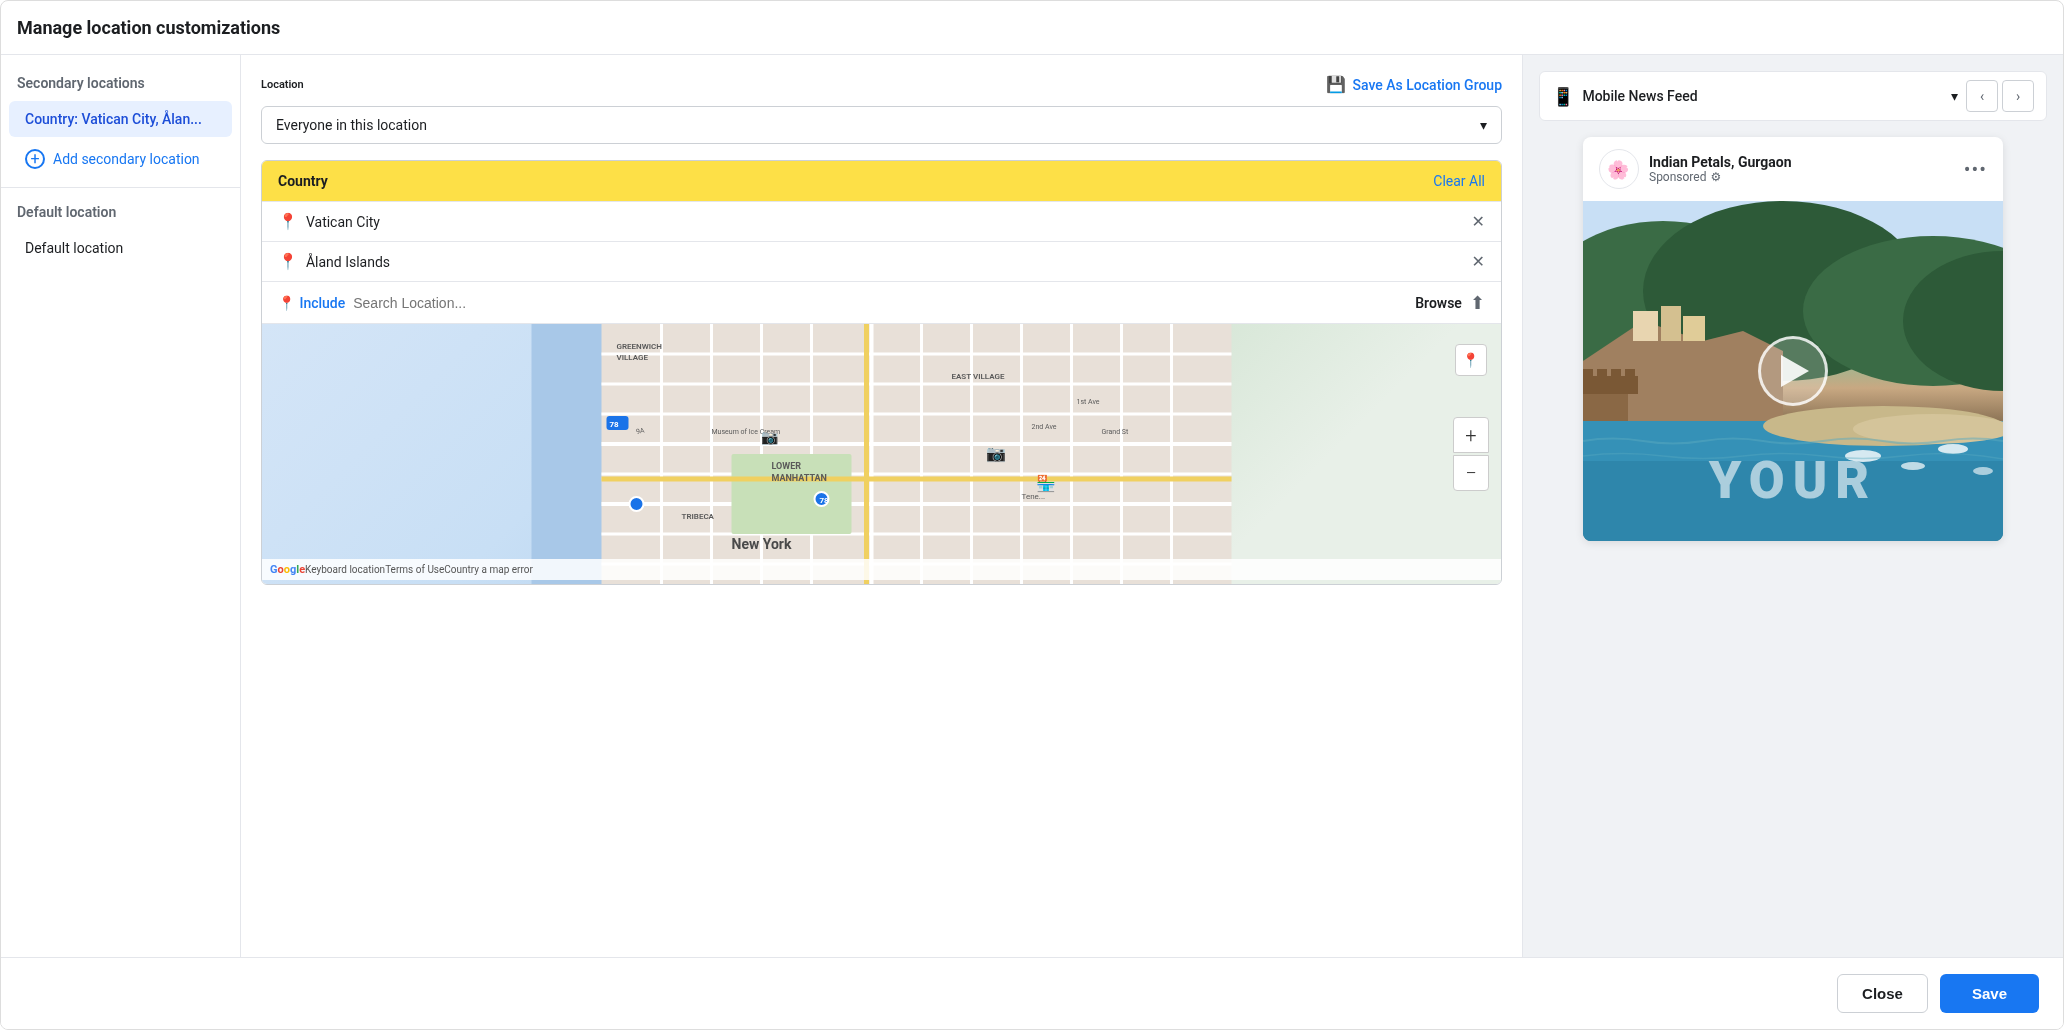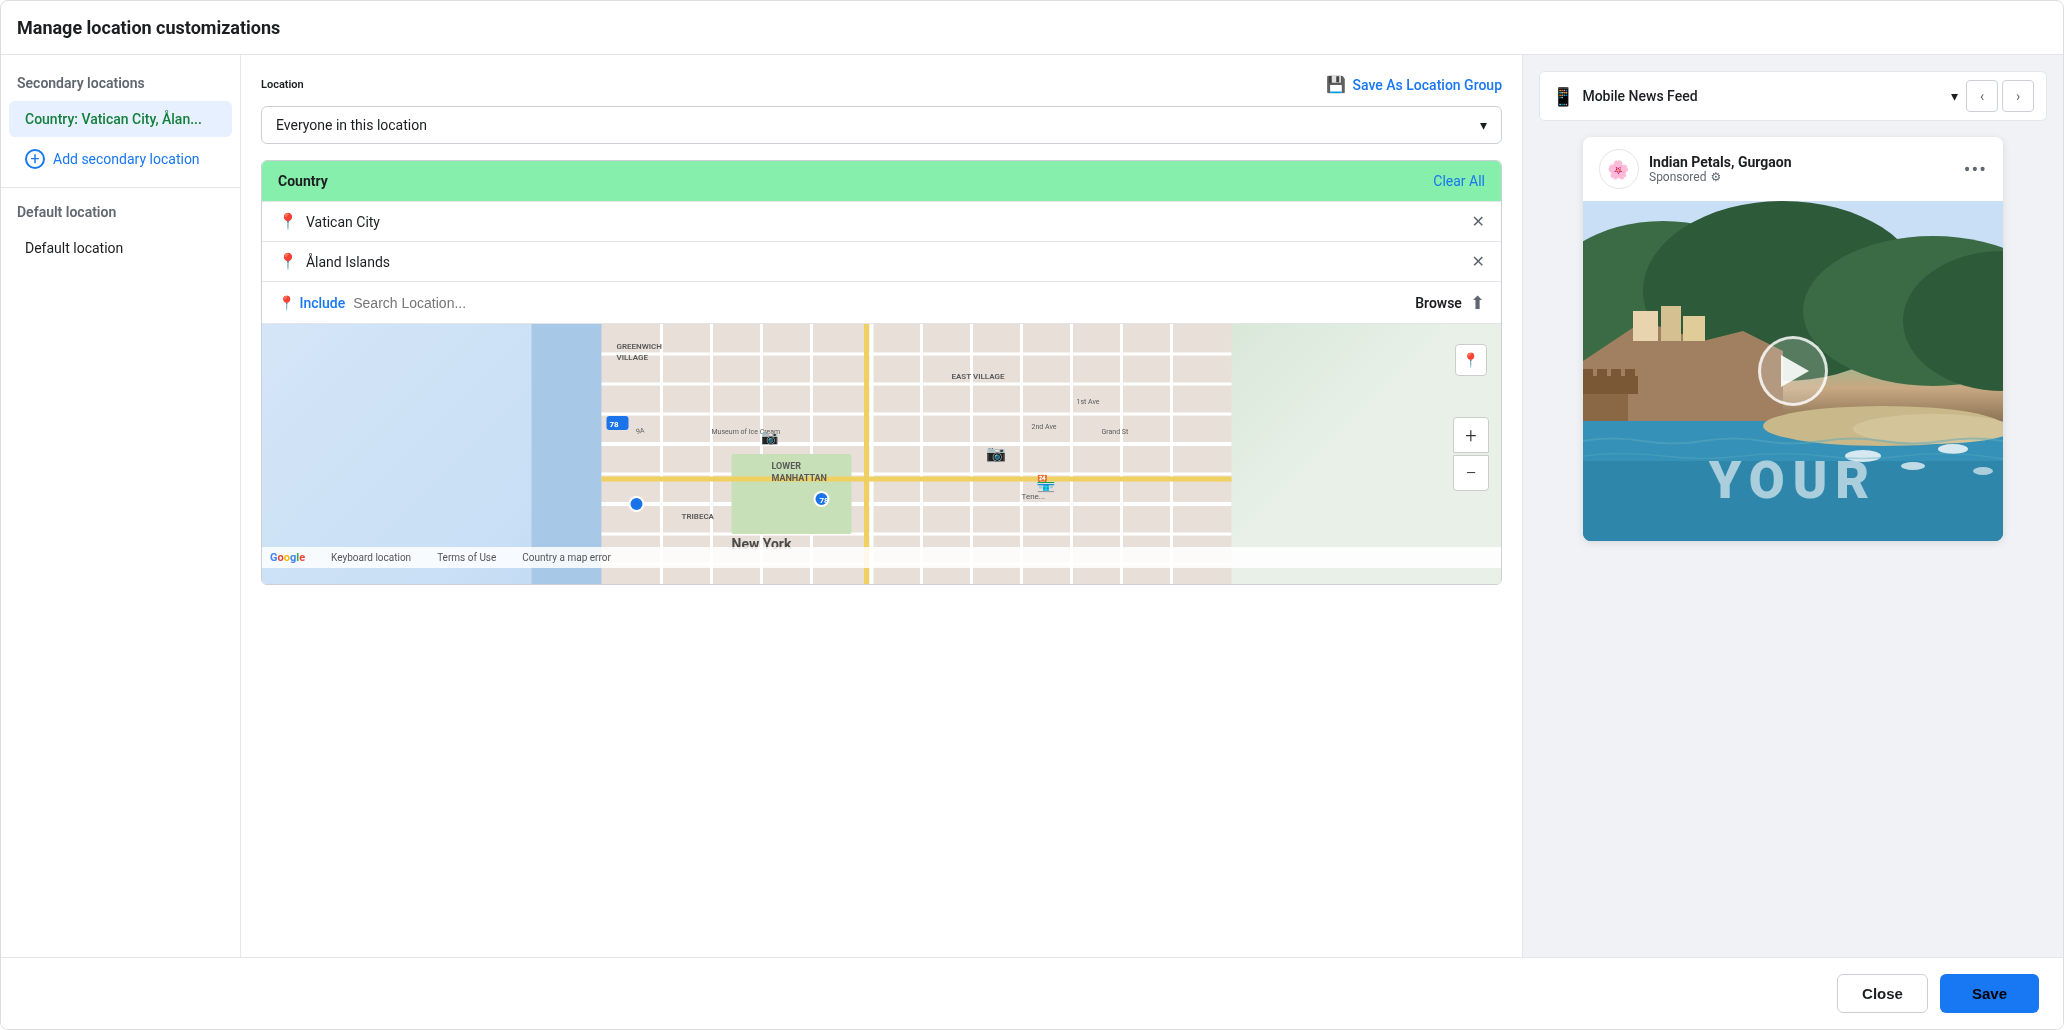--- a/index.html
+++ b/index.html
@@ -48,21 +48,21 @@
       padding: 10px 16px;
       cursor: pointer;
       font-size: 14px;
       color: #1c1e21;
       border-radius: 6px;
       margin: 2px 8px;
     }
 
     .sidebar-item.active {
       background: #e7f0ff;
-      color: #15803d;
+      color: #1d4ed8;
       font-weight: 500;
     }
 
     .sidebar-add {
       display: flex;
       align-items: center;
       gap: 8px;
       padding: 10px 16px;
       cursor: pointer;
       font-size: 14px;
@@ -162,21 +162,21 @@
       border-radius: 6px;
       overflow: hidden;
       margin-bottom: 0;
     }
 
     .country-header {
       display: flex;
       justify-content: space-between;
       align-items: center;
       padding: 12px 16px;
-      background: #86efac;
+      background: #fde047;
       border-bottom: 1px solid #e4e6eb;
     }
 
     .country-title {
       font-size: 14px;
       font-weight: 700;
     }
 
     .clear-all {
       color: #1877f2;
@@ -310,28 +310,28 @@
       border: 1px solid #ccc;
       border-radius: 4px;
       display: flex;
       align-items: center;
       justify-content: center;
       cursor: pointer;
     }
 
     .map-footer {
       position: absolute;
-      bottom: 16px;
+      bottom: 4px;
       left: 0;
       right: 0;
       background: rgba(255,255,255,0.85);
       padding: 4px 8px;
       display: flex;
       align-items: center;
-      gap: 26px;
+      gap: 0;
       font-size: 10px;
       color: #555;
     }
 
     .google-logo {
       font-size: 11px;
       font-weight: 700;
       color: #4285f4;
     }
 
@@ -540,21 +540,21 @@
     }
 
     .btn-save {
       padding: 10px 32px;
       border: none;
       border-radius: 6px;
       background: #1877f2;
       font-size: 15px;
       font-weight: 600;
       cursor: pointer;
-      color: #000000;
+      color: #ffffff;
     }
 
     
     .map-svg {
       position: absolute;
       top: 0; left: 0;
       width: 100%; height: 100%;
     }
   </style>
 </head>

